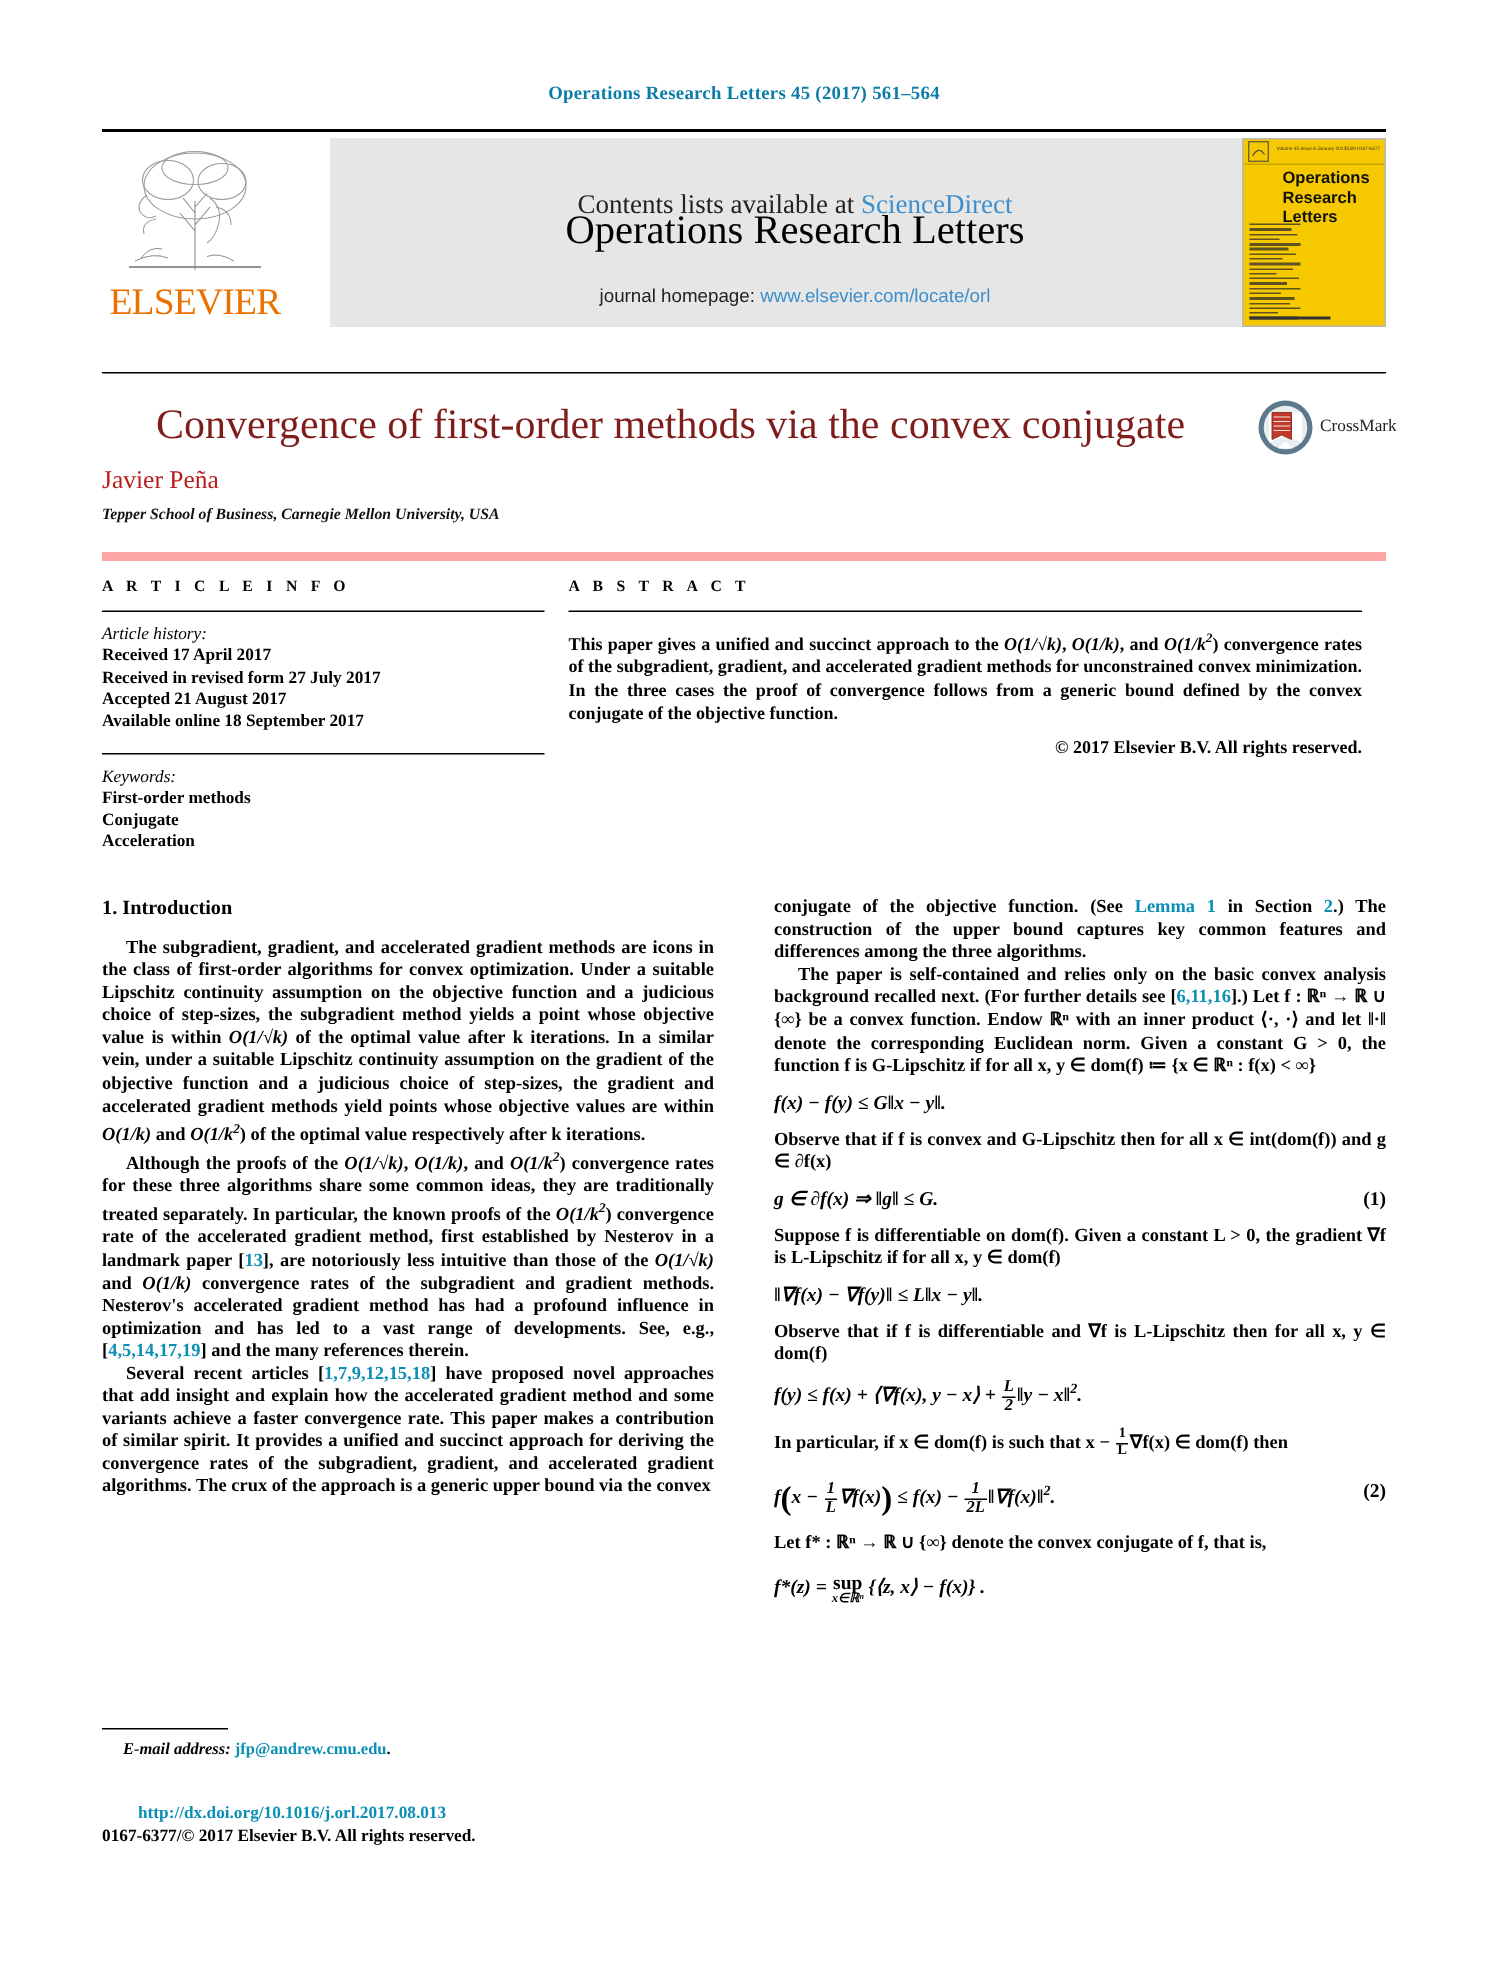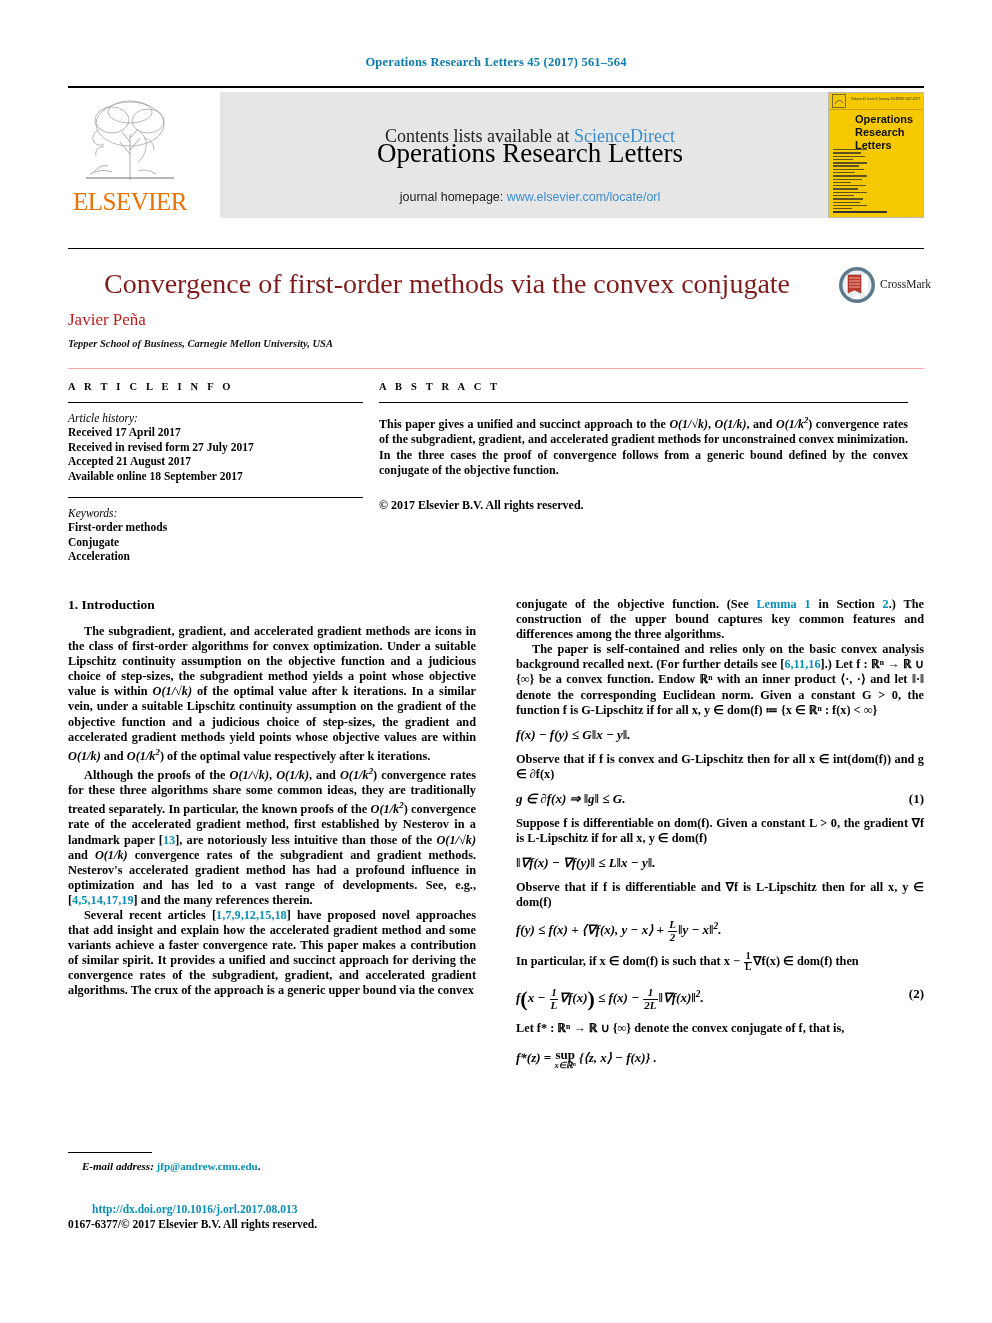--- a/index.html
+++ b/index.html
@@ -187,21 +187,21 @@
     position: absolute; left: 42px; top: 12px;
     font-family: "Liberation Serif", serif;
     font-size: 11.5px; color: #222;
   }
 
   
   .info-abstract {
     position: absolute;
     left: 68px; top: 368px;
     width: 856px;
-    border-top: 1px solid #fca5a5;
+    border-top: 6px solid #fca5a5;
     padding-top: 12px;
   }
   .col-info { position: absolute; left: 0; top: 12px; width: 295px; }
   .col-abs  { position: absolute; left: 311px; top: 12px; width: 529px; }
 
   .sec-head {
     font-family: "Liberation Serif", serif;
     font-weight: bold;
     font-size: 10.5px;
     letter-spacing: 3.2px;
@@ -220,22 +220,22 @@
     font-size: 12px;
     line-height: 15.3px;
     font-weight: bold;
     text-align: justify;
     margin-top: 10px;
   }
   .abs-copy {
     font-family: "Liberation Serif", serif;
     font-size: 12px;
     font-weight: bold;
-    text-align: left;
-    margin-top: 20px;
+    text-align: right;
+    margin-top: 8px;
   }
 
   
   .body-cols {
     position: absolute;
     left: 68px; top: 597px;
     width: 856px;
     height: 620px;
   }
   .bcol { position: absolute; top: 0; width: 408px; }

